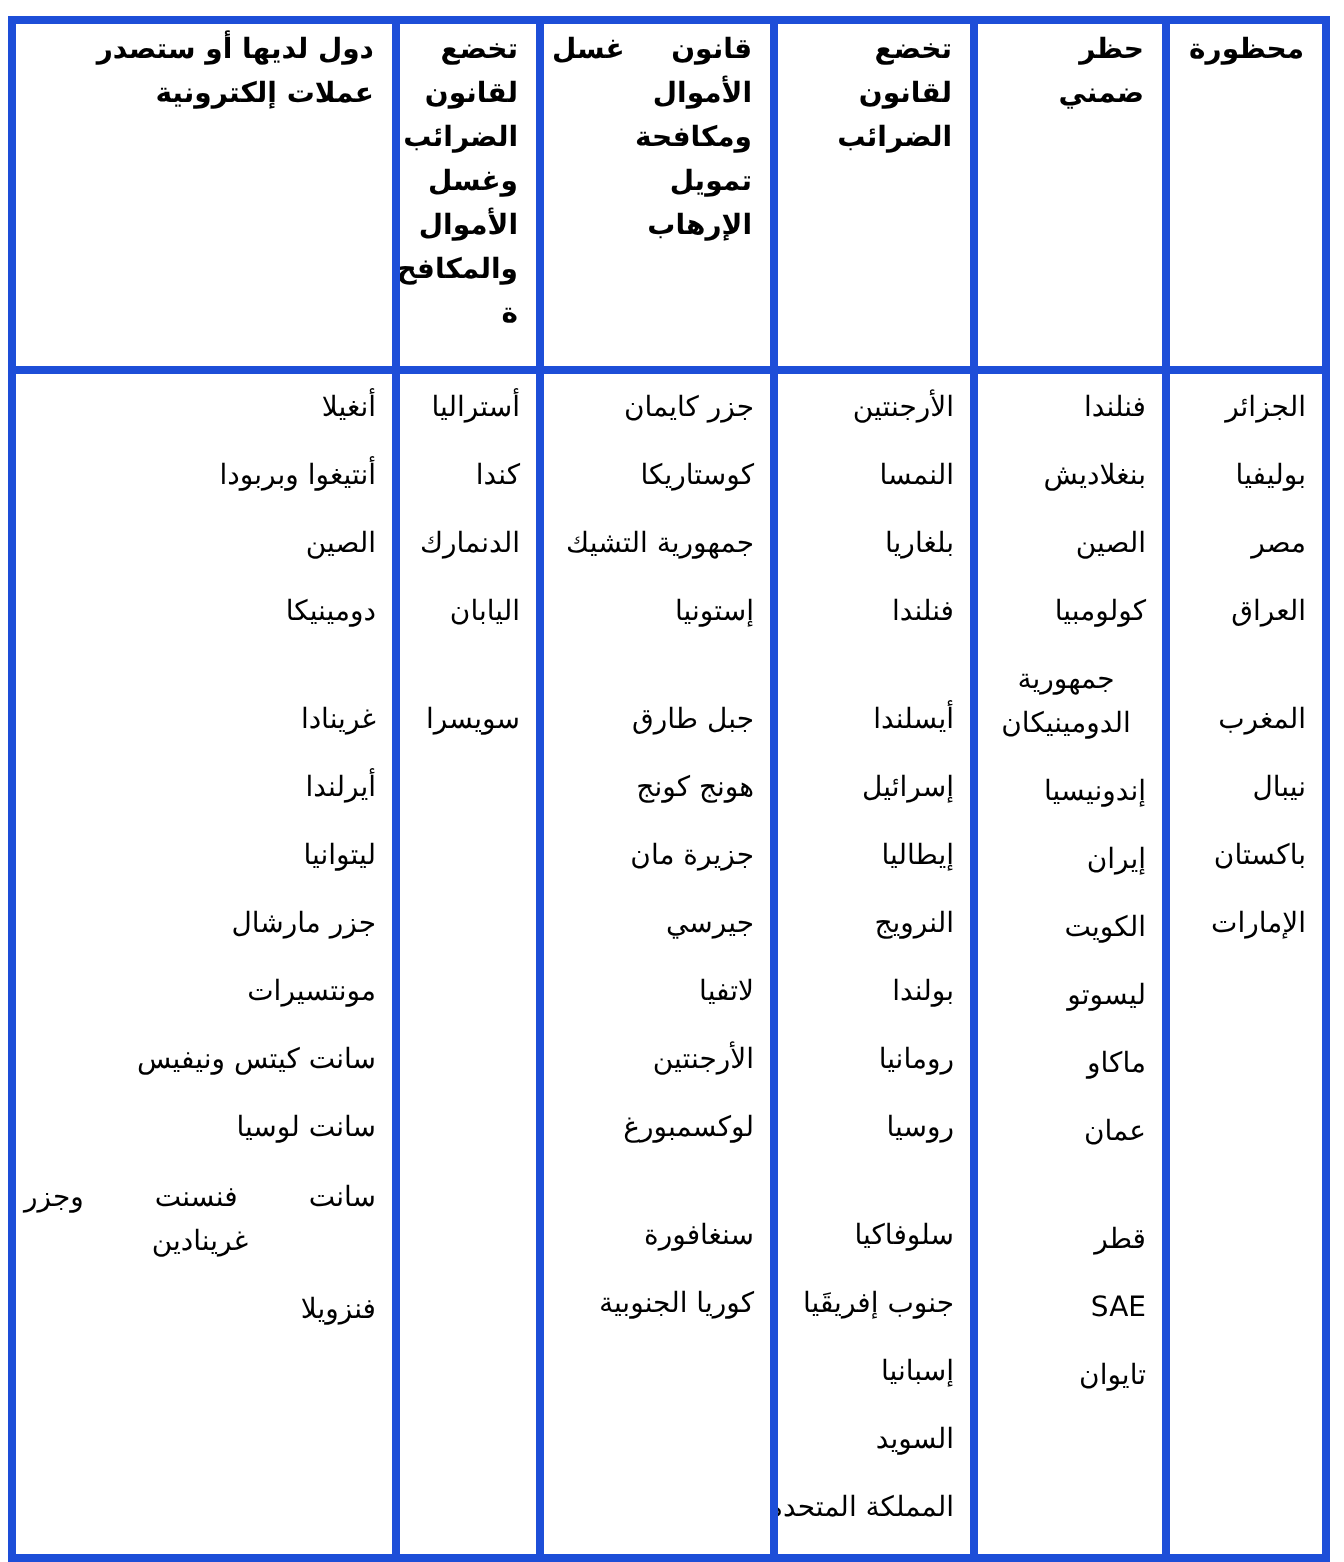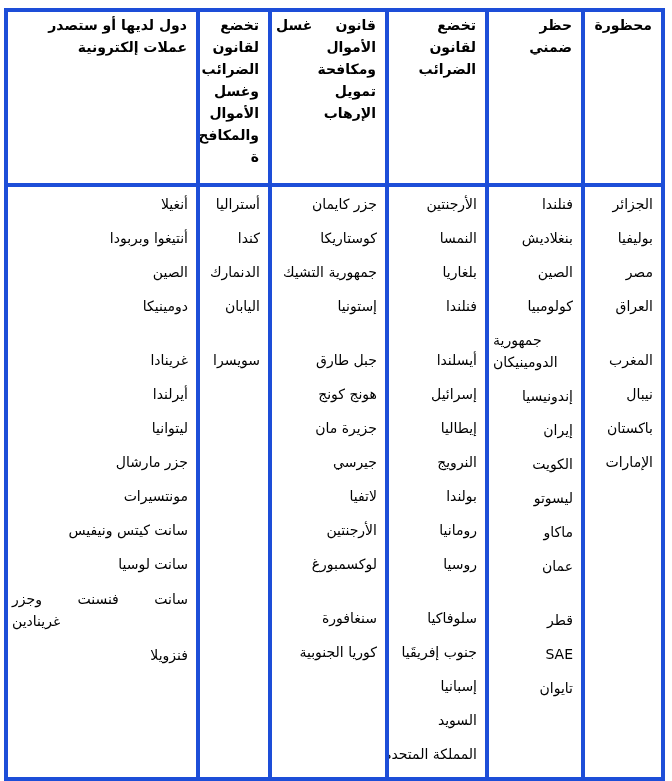--- a/index.html
+++ b/index.html
@@ -58,21 +58,21 @@
     font-size: 14px;
   }
   .item {
     line-height: 22px;
     margin: 0 0 12px 0;
     text-align: right;
     white-space: nowrap;
   }
   .iline {
     line-height: 22px;
-    text-align: left;
+    text-align: center;
     white-space: nowrap;
   }
   .iline.jl {
     text-align: justify;
     text-align-last: justify;
     white-space: normal;
     word-spacing: 6px;
   }
   .spacer {
     height: 8px;

